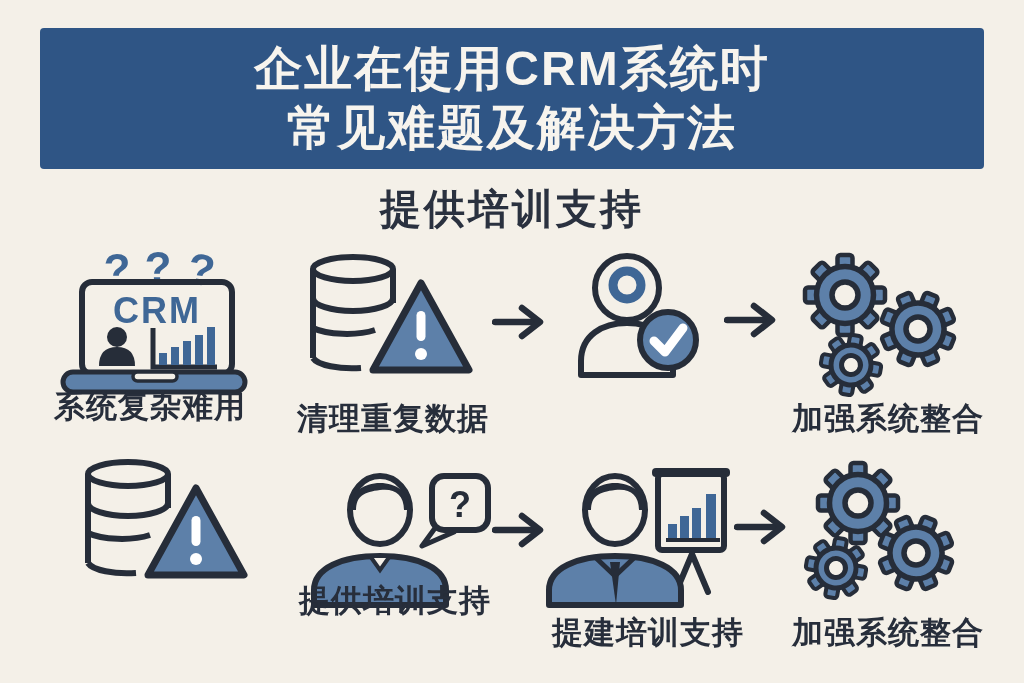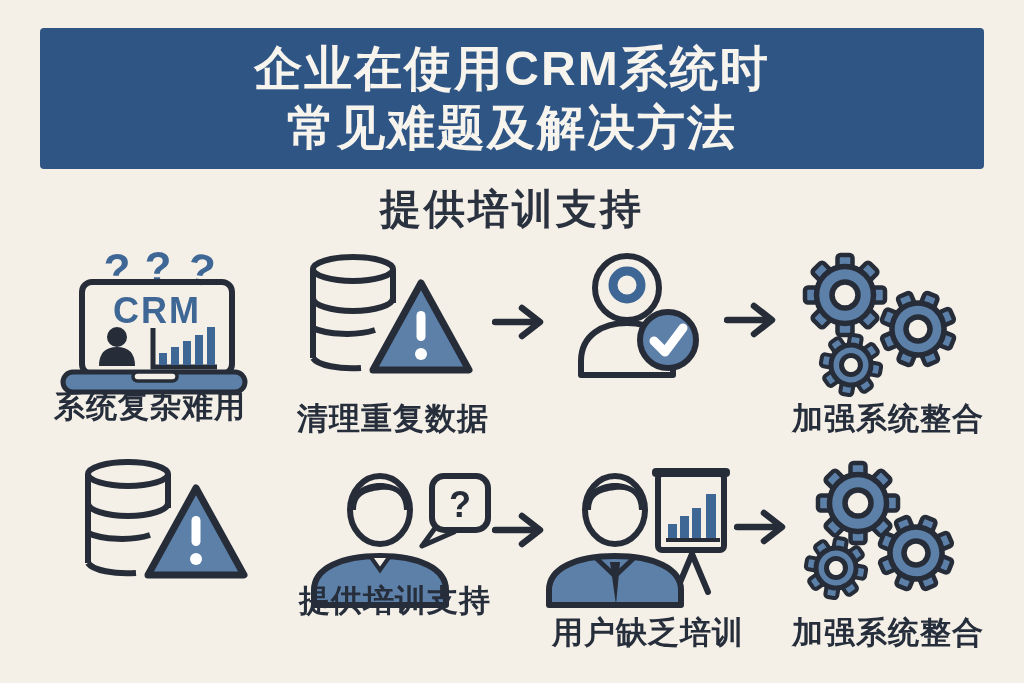--- a/index.html
+++ b/index.html
@@ -233,16 +233,16 @@
           <rect x="-6" y="-30" width="12" height="13" rx="3" transform="rotate(270)"></rect>
           <rect x="-6" y="-30" width="12" height="13" rx="3" transform="rotate(315)"></rect>
         </g>
         <circle r="20" fill="#5d80a9" stroke="#262d39" stroke-width="5"></circle>
         <circle r="9.5" fill="#f4f0e8" stroke="#262d39" stroke-width="5"></circle>
       </g>
     </g>
   </svg>
 
   <div class="label" style="left:395px;top:580px">提供培训支持</div>
-  <div class="label" style="left:648px;top:612px">用户缺乏培训</div>
+  <div class="label" style="left:648px;top:612px">提建培训支持</div>
   <div class="label" style="left:888px;top:612px">加强系统整合</div>
 
 </div>
 
 </body></html>

